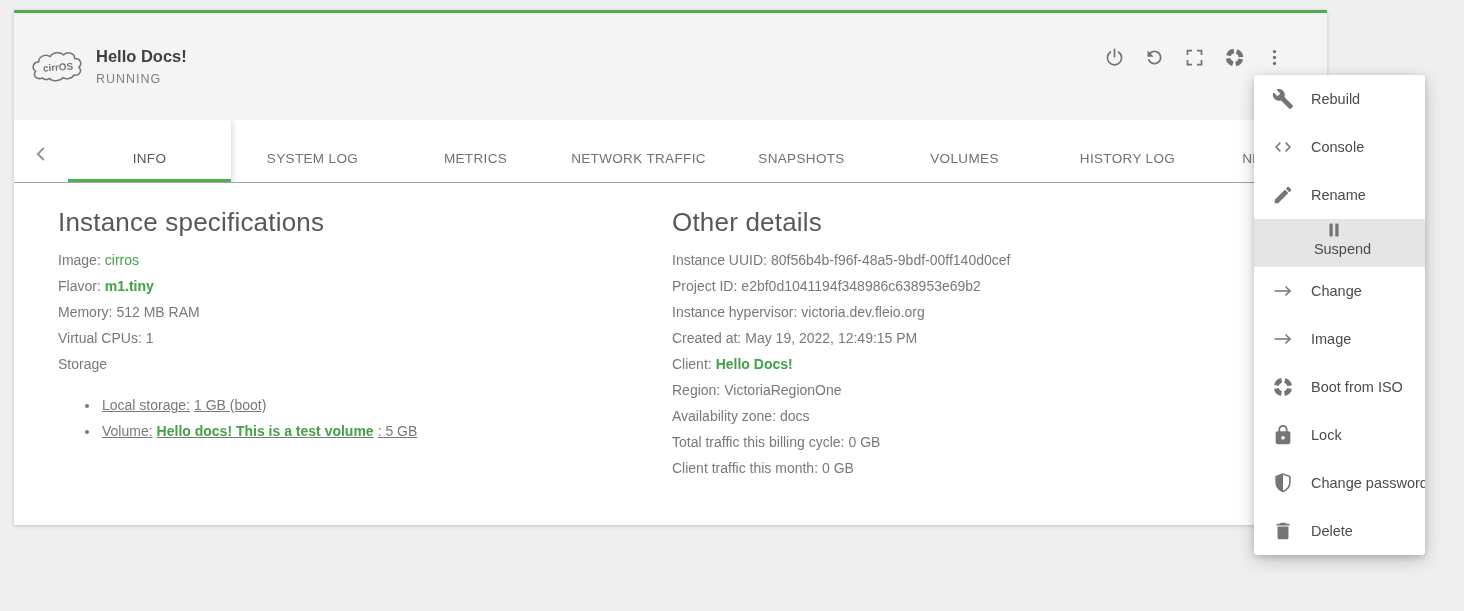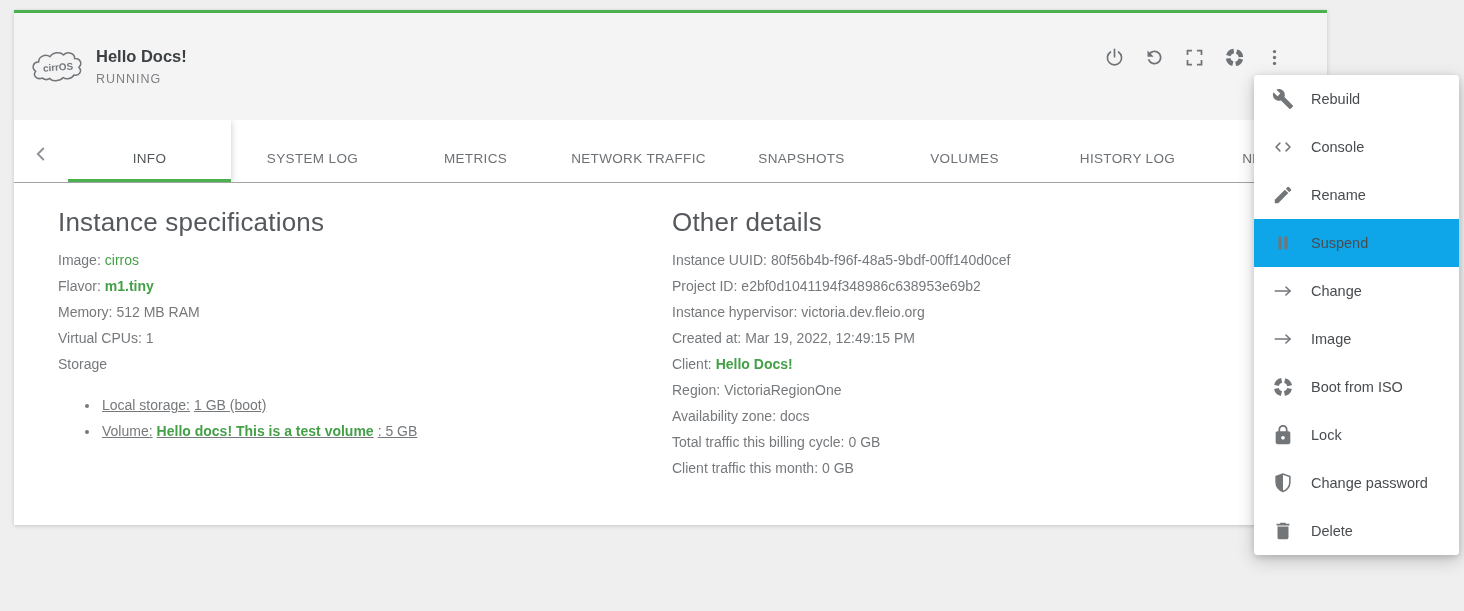--- a/index.html
+++ b/index.html
@@ -70,29 +70,29 @@
   .lbl { color:#76797c; }
   .val { margin-left:4px; color:#76797c; }
   .val.link { color:#43a047; cursor:pointer; }
   .val.bold { font-weight:700; }
   .sfx { margin-left:4px; }
   ul.storage { margin:15px 0 0; padding-left:42px; list-style:disc;text-decoration:underline; }
   ul.storage li { padding:5px 0 5px 2px; }
 
   
   .menu {
-    position:absolute; left:1254px; top:75px; width:205px;
+    position:absolute; left:1254px; top:75px; width:171px;
     background:#fff; border-radius:4px; overflow:hidden; z-index:20;
     box-shadow:0 5px 18px rgba(0,0,0,.2), 0 2px 6px rgba(0,0,0,.14);
   }
   .menu-item {
     height:48px; display:flex; align-items:center;
     padding:0 12px 0 18px; cursor:pointer; background:#fff;
   }
-  .menu-item.highlighted { background:#0ea5e9; }
+  .menu-item.highlighted { background:#e5e5e5;flex-direction:column; }
   .menu-icon { flex:none; width:22px; height:22px; margin-right:17px; color:#737679; }
   .menu-icon svg { width:22px; height:22px; display:block; }
   .menu-label { font-size:14.5px; color:#494c4f; white-space:nowrap; }
 </style>
 </head>
 <body>
 
 <div class="page">
   <div class="card">
 
@@ -226,21 +226,21 @@
         <div class="row">
               <span class="lbl">Instance UUID:</span><span class="val">80f56b4b-f96f-48a5-9bdf-00ff140d0cef</span>
             </div>
             <div class="row">
               <span class="lbl">Project ID:</span><span class="val">e2bf0d1041194f348986c638953e69b2</span>
             </div>
             <div class="row">
               <span class="lbl">Instance hypervisor:</span><span class="val">victoria.dev.fleio.org</span>
             </div>
             <div class="row">
-              <span class="lbl">Created at:</span><span class="val">Mar 19, 2022, 12:49:15 PM</span>
+              <span class="lbl">Created at:</span><span class="val">May 19, 2022, 12:49:15 PM</span>
             </div>
             <div class="row">
               <span class="lbl">Client:</span><span class="val link bold">Hello Docs!</span>
             </div>
             <div class="row">
               <span class="lbl">Region:</span><span class="val">VictoriaRegionOne</span>
             </div>
             <div class="row">
               <span class="lbl">Availability zone:</span><span class="val">docs</span>
             </div>

